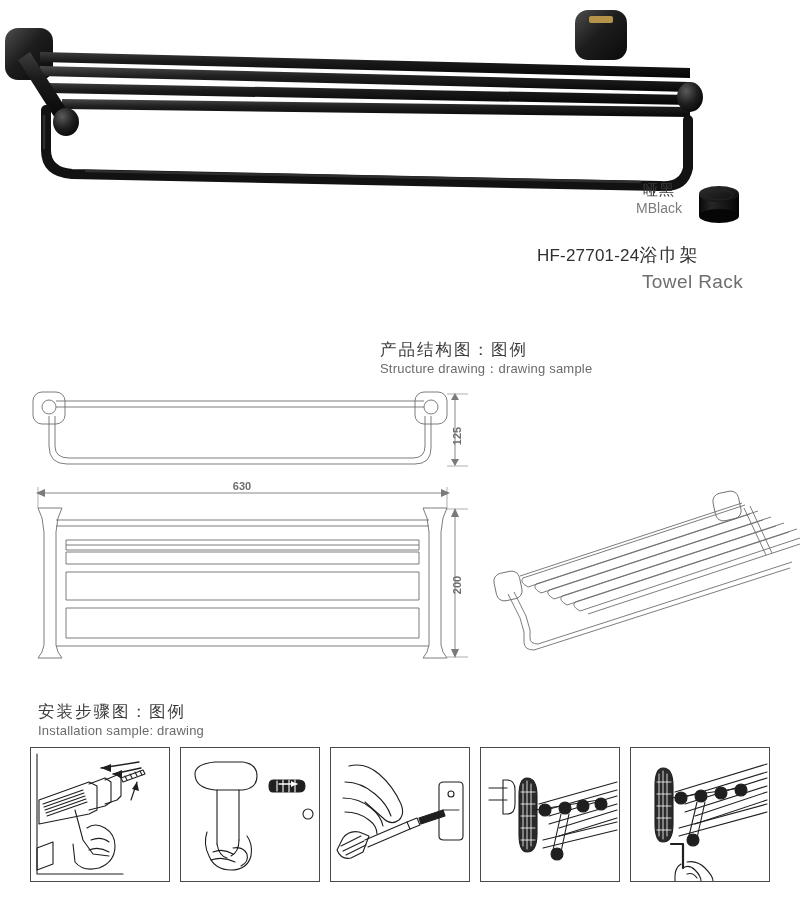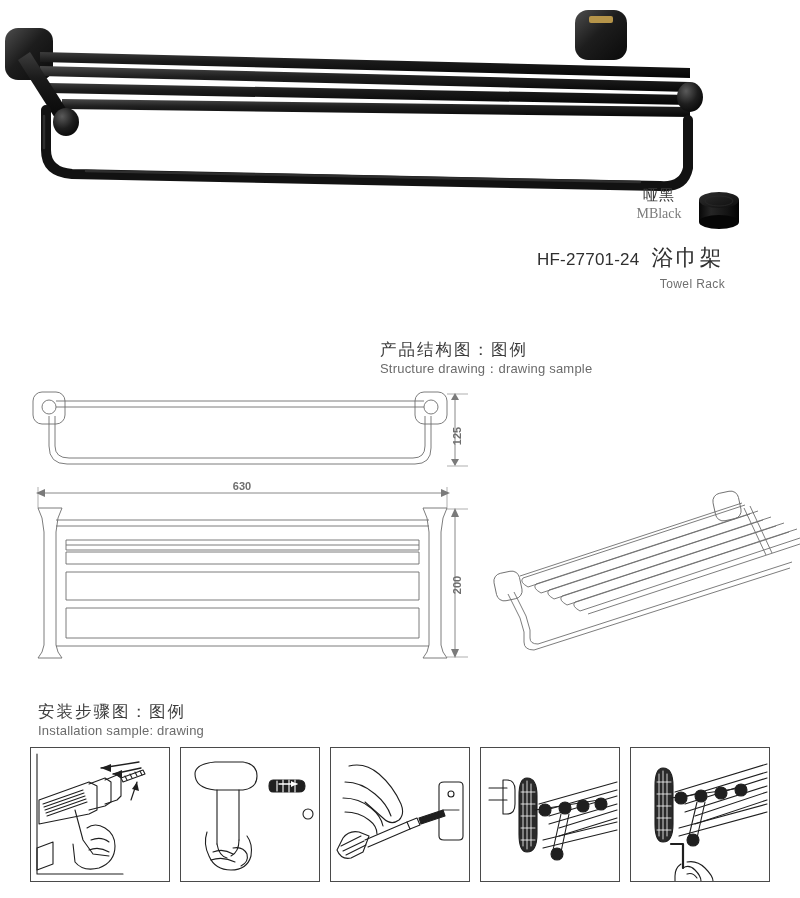--- a/index.html
+++ b/index.html
@@ -27,24 +27,23 @@
     top: 0;
     width: 720px;
     height: 240px;
   }
   #hero-photo svg { display: block; }
 
   
   #color-swatch-block {
     position: absolute;
     left: 630px;
-    top: 186px;
+    top: 180px;
     width: 160px;
     height: 55px;
-    font-family: Liberation Serif, serif;
   }
   .swatch-label-wrap {
     position: absolute;
     left: 0;
     top: 0;
     width: 58px;
     text-align: center;
   }
   .swatch-cn {
     font-size: 15px;
@@ -74,24 +73,24 @@
     top: 243px;
     width: 255px;
   }
   .model-line {
     font-size: 17px;
     color: #2f2f2f;
     letter-spacing: 0.6px;
     white-space: nowrap;
   }
   .model-code { letter-spacing: 0.2px; margin-top: 8px; }
-  .model-cn { margin-left: 12px; font-size: 22px; letter-spacing: 2px; text-align: right; }
+  .model-cn { margin-left: 0; font-size: 18px; letter-spacing: 2px; text-align: right; }
   .model-en {
     margin-top: 4px;
-    font-size: 12px;
+    font-size: 19px;
     color: #6e6e6e;
     text-align: center;
     padding-left: 56px;
     letter-spacing: 0.4px;
   }
 
   
   .section-heading { position: absolute; }
   .heading-cn {
     font-size: 16.5px;

